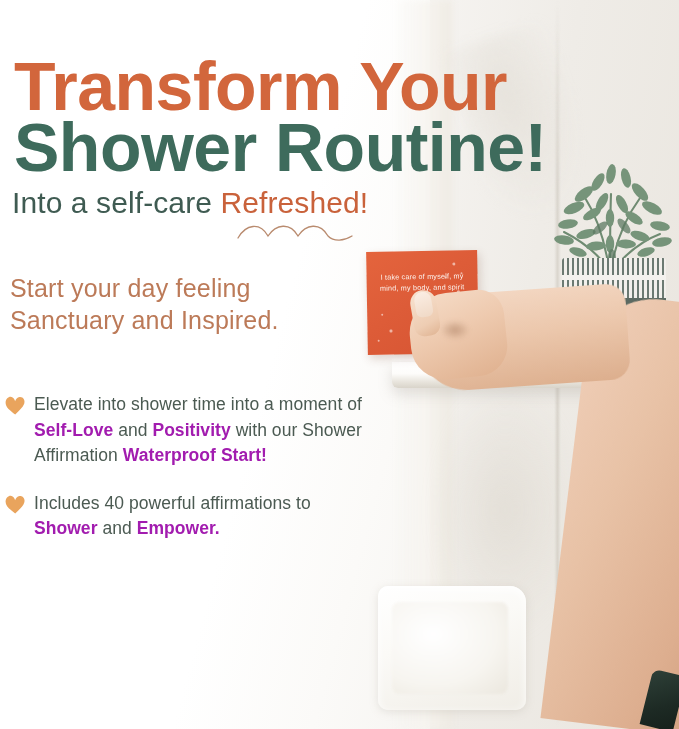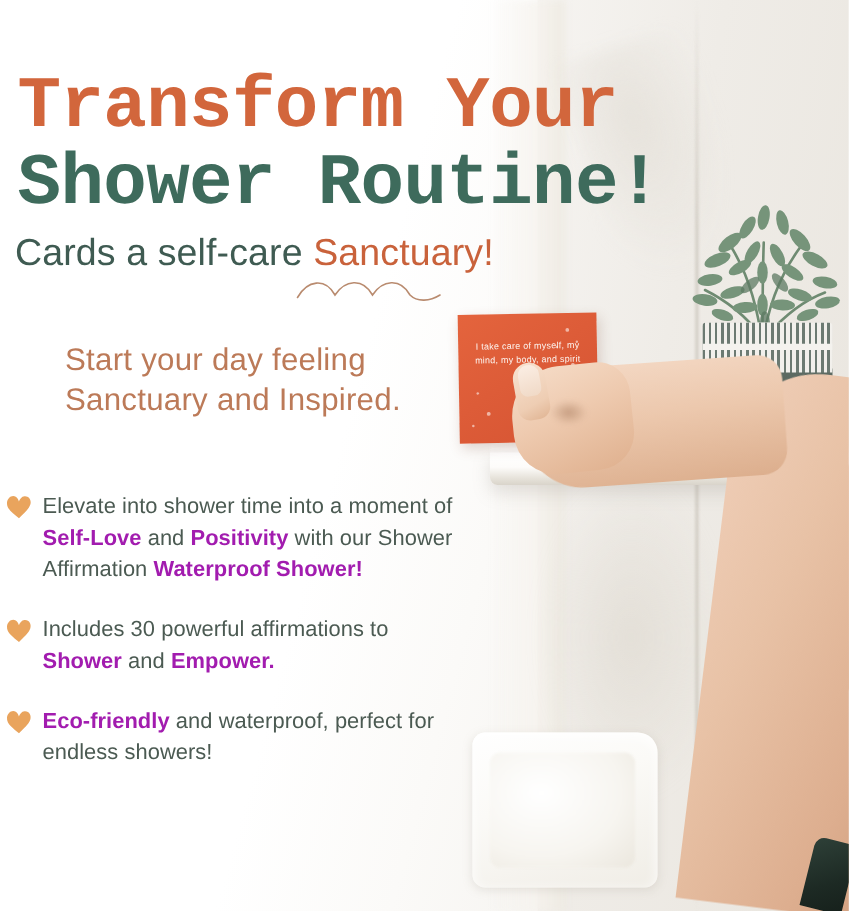--- a/index.html
+++ b/index.html
@@ -214,23 +214,23 @@
     font-size: 7px;
     letter-spacing: .5px;
   }
 
   
   .copy {
     position: absolute; left: 0; top: 0; width: 679px; height: 729px;
   }
   .headline {
     position: absolute; left: 14px; top: 56px;
-    font-family: Liberation Mono, monospace;
+    font-family: Liberation Sans, sans-serif;
     font-weight: bold;
-    font-size: 58px;
+    font-size: 68px;
     line-height: 61px;
     letter-spacing: -.5px;
   }
   .headline .line1 { color: #D2663C; display: block; }
   .headline .line2 { color: #3E6B5C; display: block; }
 
   .subhead {
     position: absolute; left: 12px; top: 186px;
     font-family: "Liberation Sans", sans-serif;
     font-weight: 300;
@@ -245,21 +245,21 @@
 
   .lead {
     position: absolute; left: 10px; top: 272px;
     font-family: "Liberation Sans", sans-serif;
     font-weight: 300;
     font-size: 25px;
     line-height: 32px;
     color: #BC7A58;
     letter-spacing: .2px;
   }
-  .lead span { display: block; margin-left: 42px; }
+  .lead span { display: block; }
 
   .bullets {
     position: absolute; left: 4px; top: 392px; width: 370px;
   }
   .bullet {
     position: relative;
     padding-left: 30px;
     margin-bottom: 22px;
     font-family: "Liberation Sans", sans-serif;
     font-weight: 300;
@@ -388,36 +388,33 @@
 <div class="thumbnail-plate"></div>
 
 <div class="copy">
 
   <div class="headline">
     <span class="line1">Transform Your</span>
     <span class="line2">Shower Routine!</span>
   </div>
 
   <div class="subhead">
-    <span>Cards a self-care </span><span class="accent">Sanctuary!</span>
+    <span>Into a self-care </span><span class="accent">Refreshed!</span>
   </div>
 
   <svg class="squiggle" width="118" height="26" viewBox="0 0 118 26">
     <path d="M2 20 C10 6 24 4 32 18 C40 6 54 4 62 18 C70 6 84 4 92 18 C98 24 108 23 116 18" stroke="#B98B6F" stroke-width="1.3" fill="none" stroke-linecap="round"></path>
   </svg>
 
   <div class="lead">
     <span>Start your day feeling</span>
     <span>Sanctuary and Inspired.</span>
   </div>
 
   <div class="bullets" id="bullet-list">
       <div class="bullet"><svg class="heart-icon" viewBox="0 0 22 21">
           <path d="M11.2 19.6 C6.6 15.6 1.2 12.4 1.6 7.2 C1.9 3.2 5.6 0.6 8.6 2.4 C10.1 3.3 10.8 4.8 11.1 6.2 C11.8 4.4 13.2 2.2 15.6 2.0 C19.4 1.7 21.4 5.4 20.2 8.8 C18.9 12.6 15.0 15.6 11.2 19.6 Z" fill="#E9A45D"></path>
-        </svg><span>Elevate into shower time into a moment of </span><b>Self-Love</b><span> and </span><b>Positivity</b><span> with our Shower Affirmation </span><b>Waterproof Shower!</b></div>
+        </svg><span>Elevate into shower time into a moment of </span><b>Self-Love</b><span> and </span><b>Positivity</b><span> with our Shower Affirmation </span><b>Waterproof Start!</b></div>
       <div class="bullet"><svg class="heart-icon" viewBox="0 0 22 21">
           <path d="M11.2 19.6 C6.6 15.6 1.2 12.4 1.6 7.2 C1.9 3.2 5.6 0.6 8.6 2.4 C10.1 3.3 10.8 4.8 11.1 6.2 C11.8 4.4 13.2 2.2 15.6 2.0 C19.4 1.7 21.4 5.4 20.2 8.8 C18.9 12.6 15.0 15.6 11.2 19.6 Z" fill="#E9A45D"></path>
-        </svg><span>Includes 30 powerful affirmations to </span><b>Shower</b><span> and </span><b>Empower.</b></div>
-      <div class="bullet"><svg class="heart-icon" viewBox="0 0 22 21">
-          <path d="M11.2 19.6 C6.6 15.6 1.2 12.4 1.6 7.2 C1.9 3.2 5.6 0.6 8.6 2.4 C10.1 3.3 10.8 4.8 11.1 6.2 C11.8 4.4 13.2 2.2 15.6 2.0 C19.4 1.7 21.4 5.4 20.2 8.8 C18.9 12.6 15.0 15.6 11.2 19.6 Z" fill="#E9A45D"></path>
-        </svg><b>Eco-friendly</b><span> and waterproof, perfect for endless showers!</span></div>
+        </svg><span>Includes 40 powerful affirmations to </span><b>Shower</b><span> and </span><b>Empower.</b></div>
     </div>
 </div>
 
 </body></html>

